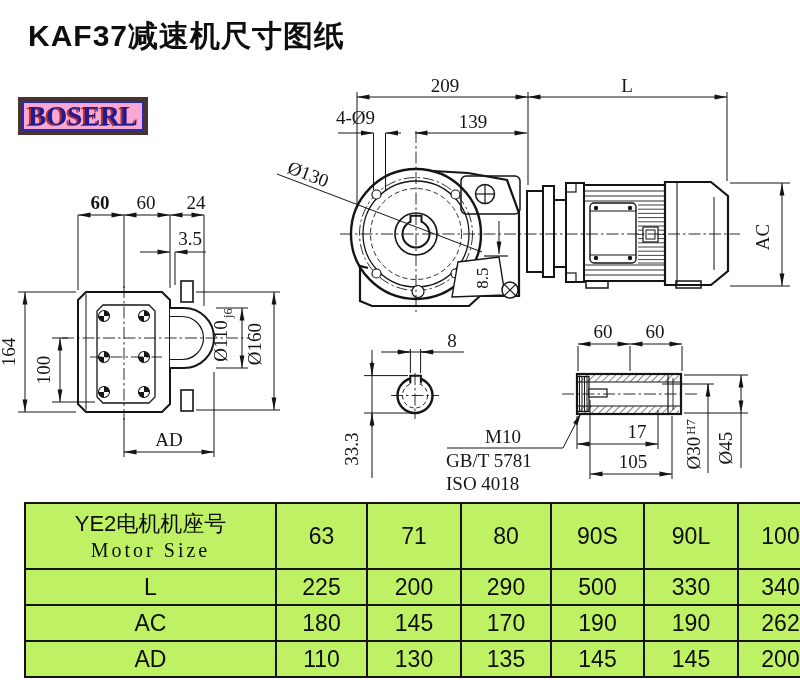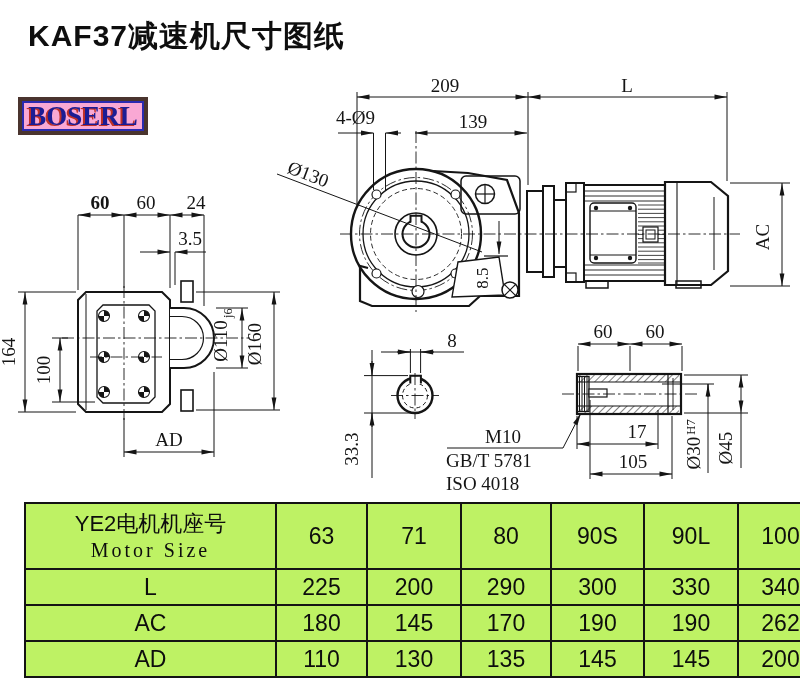--- a/index.html
+++ b/index.html
@@ -339,21 +339,21 @@
       <td>80</td>
       <td>90S</td>
       <td>90L</td>
       <td>100</td>
     </tr>
     <tr class="datarow">
       <td>L</td>
       <td>225</td>
       <td>200</td>
       <td>290</td>
-      <td>300</td>
+      <td>500</td>
       <td>330</td>
       <td>340</td>
     </tr>
     <tr class="datarow">
       <td>AC</td>
       <td>180</td>
       <td>145</td>
       <td>170</td>
       <td>190</td>
       <td>190</td>

